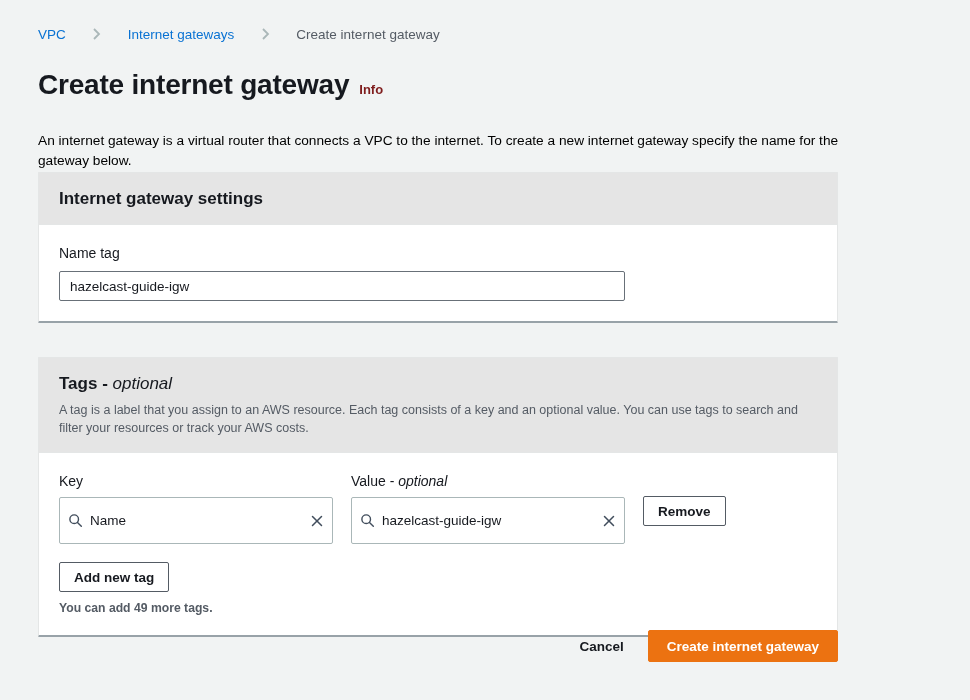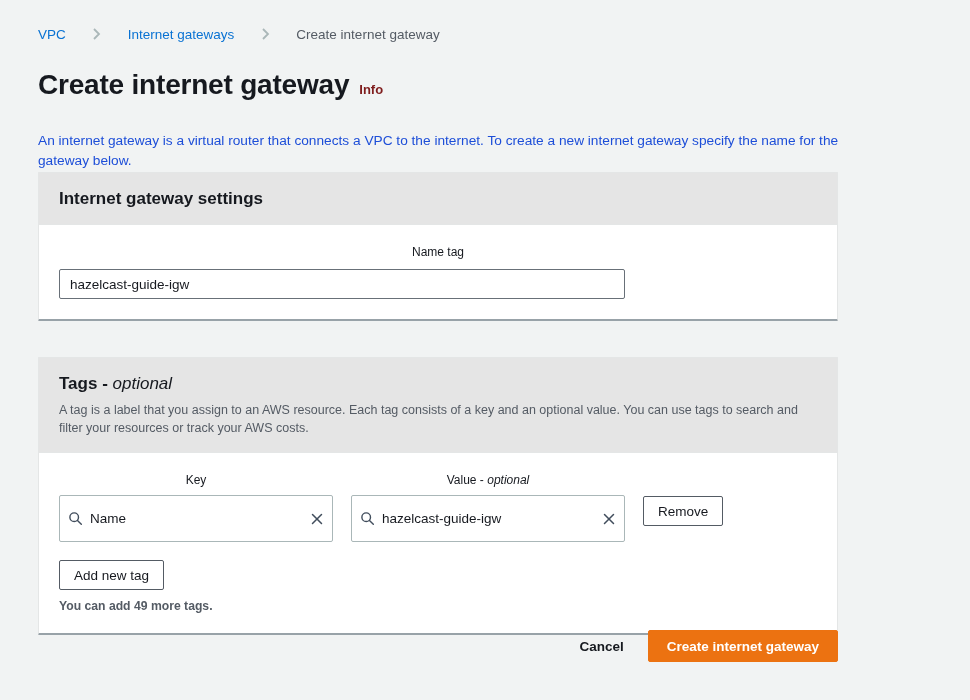--- a/index.html
+++ b/index.html
@@ -38,21 +38,21 @@
   .page-title {
     font-size: 28px; font-weight: bold; letter-spacing: -0.2px;
     color: #16191f; margin: 0; line-height: 1.2;
   }
   .info-link {
     font-size: 13px; font-weight: bold; color: #7f1d1d;
     cursor: pointer; text-decoration: none;
   }
   .page-desc {
     position: absolute; left: 38px; top: 117px; width: 805px;
-    font-size: 13.7px; line-height: 20px; color: #1d4ed8;
+    font-size: 13.7px; line-height: 20px; color: #000000;
   }
 
   
   .panel {
     position: absolute; left: 38px; width: 800px;
     background: #ffffff;
     border: 1px solid #e4e6e6;
     border-bottom: 2px solid #98a2a8;
     border-radius: 1px;
   }
@@ -63,21 +63,21 @@
   }
   .panel-title { font-size: 17px; font-weight: bold; color: #16191f; margin: 0; }
   .panel-title .opt { font-weight: normal; font-style: italic; }
   .panel-sub {
     margin-top: 7px; font-size: 12.5px; line-height: 18px; color: #545b64;
     max-width: 765px;
   }
   .panel-body { padding: 20px; }
 
   
-  .field-label { font-size: 12px; font-weight: normal; color: #16191f; text-align: center; }
+  .field-label { font-size: 14px; font-weight: normal; color: #16191f; }
   .field-hint { margin-top: 2px; font-size: 12.2px; color: #545b64; line-height: 17px; }
 
   .text-input {
     margin-top: 10px;
     width: 566px; height: 30px;
     border: 1px solid #687078; border-radius: 2px;
     background: #fff;
     display: flex; align-items: center;
     padding: 0 10px;
     font-size: 13.5px; color: #16191f;
@@ -108,21 +108,21 @@
   .icon-clear {
     width: 18px; height: 18px; flex: none; color: #414d5c; cursor: pointer;
   }
   .icon-search svg, .icon-clear svg { display: block; }
 
   .btn-normal {
     display: inline-flex; align-items: center; justify-content: center;
     height: 30px; padding: 0 14px;
     background: #fff;
     border: 1px solid #545b64; border-radius: 2px;
-    font-size: 13.5px; font-weight: normal; color: #16191f;
+    font-size: 13.5px; font-weight: bold; color: #16191f;
     cursor: pointer; white-space: nowrap;
     font-family: "Liberation Sans", sans-serif;
   }
   .add-tag-wrap { margin-top: 18px; }
   .tags-note { margin-top: 9px; font-size: 12.2px; color: #545b64; font-weight: bold; }
 
   
   .actions {
     position: absolute; left: 38px; top: 630px; width: 800px;
     display: flex; align-items: center; justify-content: flex-end; gap: 18px;

